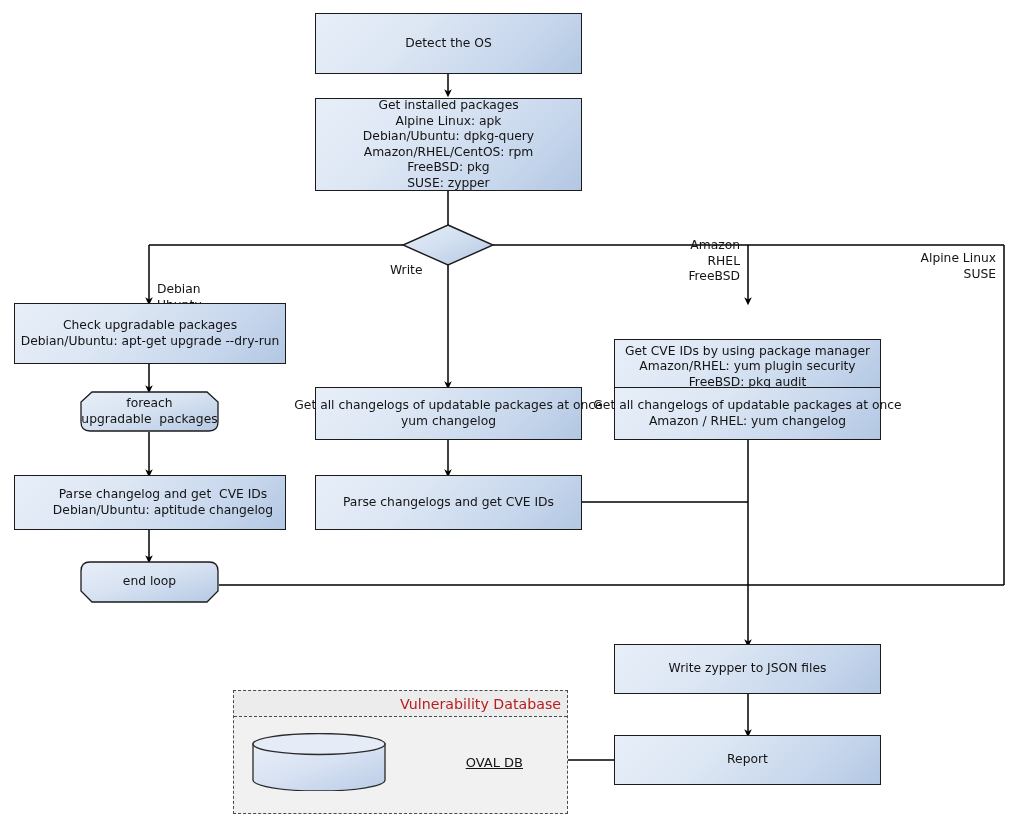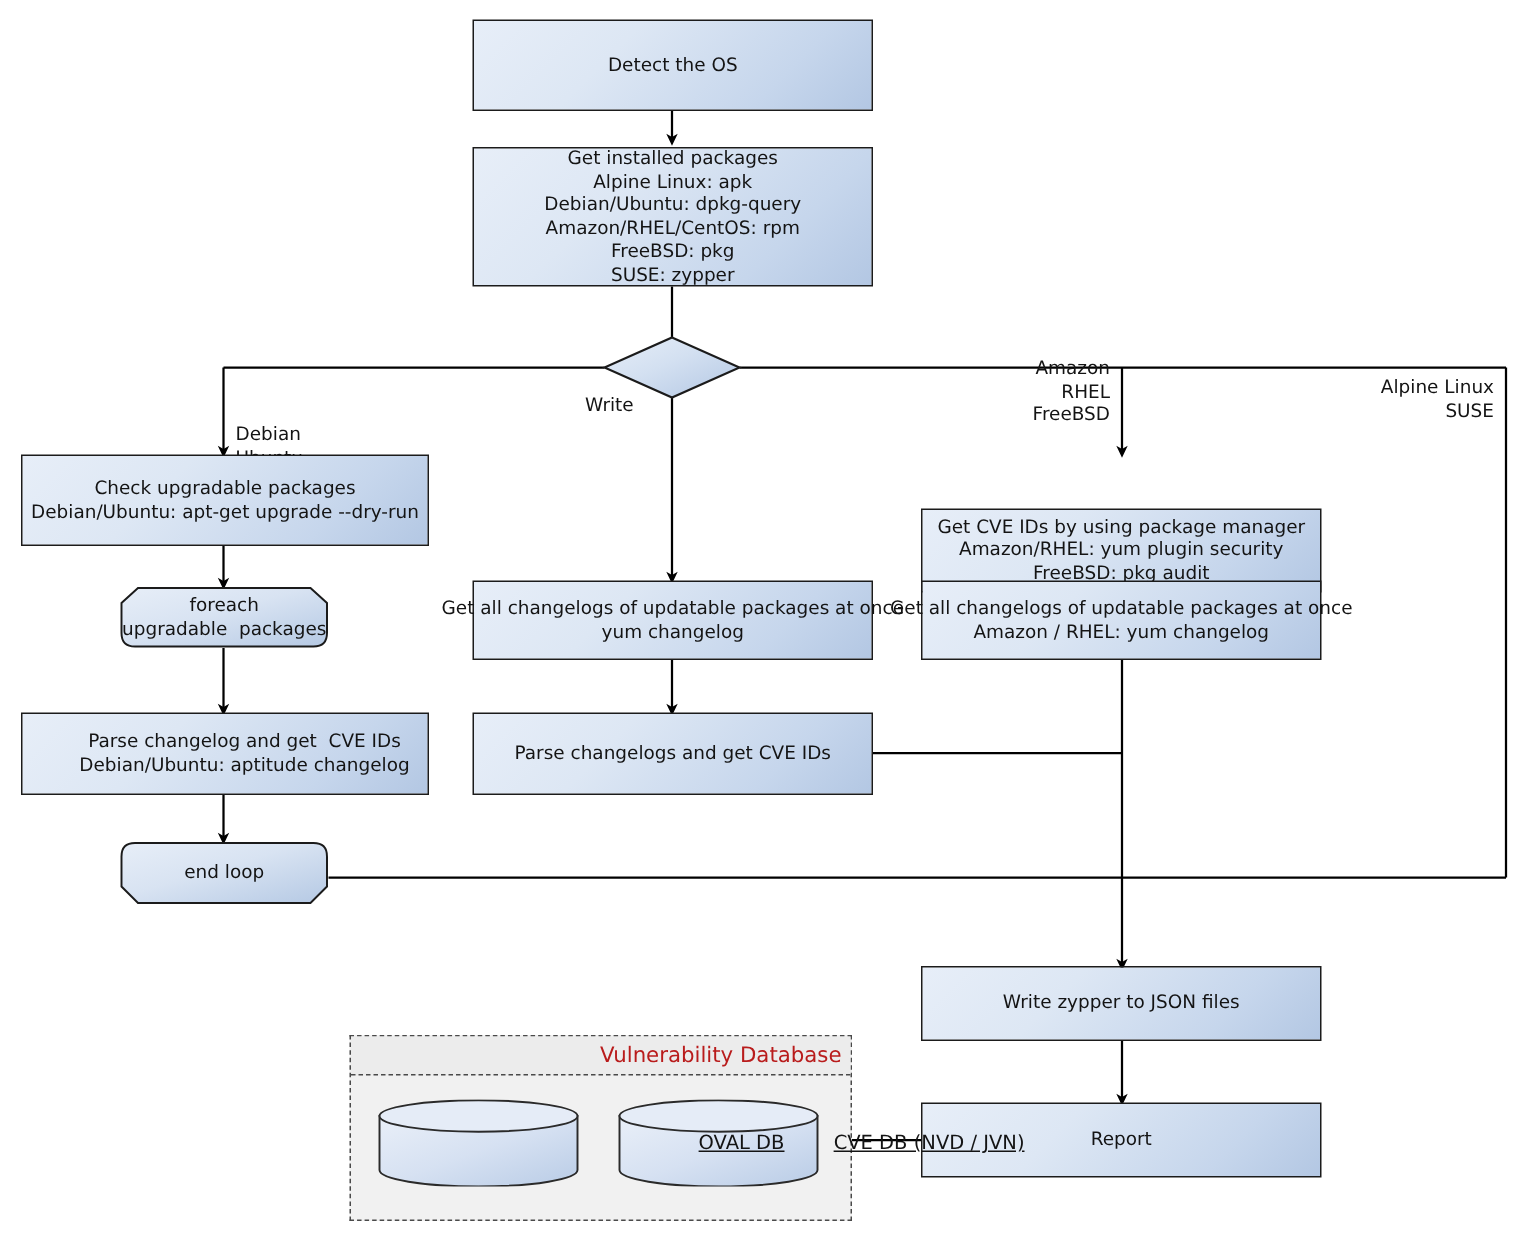--- a/index.html
+++ b/index.html
@@ -287,29 +287,15 @@
             <stop offset="50%" stop-color="#d6e1f2"></stop>
             <stop offset="100%" stop-color="#b9cce6"></stop>
           </linearGradient>
         </defs>
         <path d="M2,11 L2,47 A66,11 0 0 0 134,47 L134,11 Z" fill="url(#cgrad1)" stroke="#2a2a2a" stroke-width="1.3"></path>
         <ellipse cx="68" cy="11" rx="66" ry="10.5" fill="#e5ecf7" stroke="#2a2a2a" stroke-width="1.3"></ellipse>
       </svg>
       <span class="cyl-label" style="top:22px;">OVAL DB</span>
     </div>
 
-    <div class="cylinder" style="left:177px; top:42px; width:136px; height:58px;">
-      <svg width="136" height="58" viewBox="0 0 136 58">
-        <defs>
-          <linearGradient id="cgrad2" x1="0" y1="0" x2="1" y2="1">
-            <stop offset="0%" stop-color="#e9eff8"></stop>
-            <stop offset="50%" stop-color="#d6e1f2"></stop>
-            <stop offset="100%" stop-color="#b9cce6"></stop>
-          </linearGradient>
-        </defs>
-        <path d="M2,11 L2,47 A66,11 0 0 0 134,47 L134,11 Z" fill="url(#cgrad2)" stroke="#2a2a2a" stroke-width="1.3"></path>
-        <ellipse cx="68" cy="11" rx="66" ry="10.5" fill="#e5ecf7" stroke="#2a2a2a" stroke-width="1.3"></ellipse>
-      </svg>
-      <span class="cyl-label" style="top:22px;">CVE DB (NVD / JVN)</span>
-    </div>
   </div>
 
 </div>
 
 </body></html>

